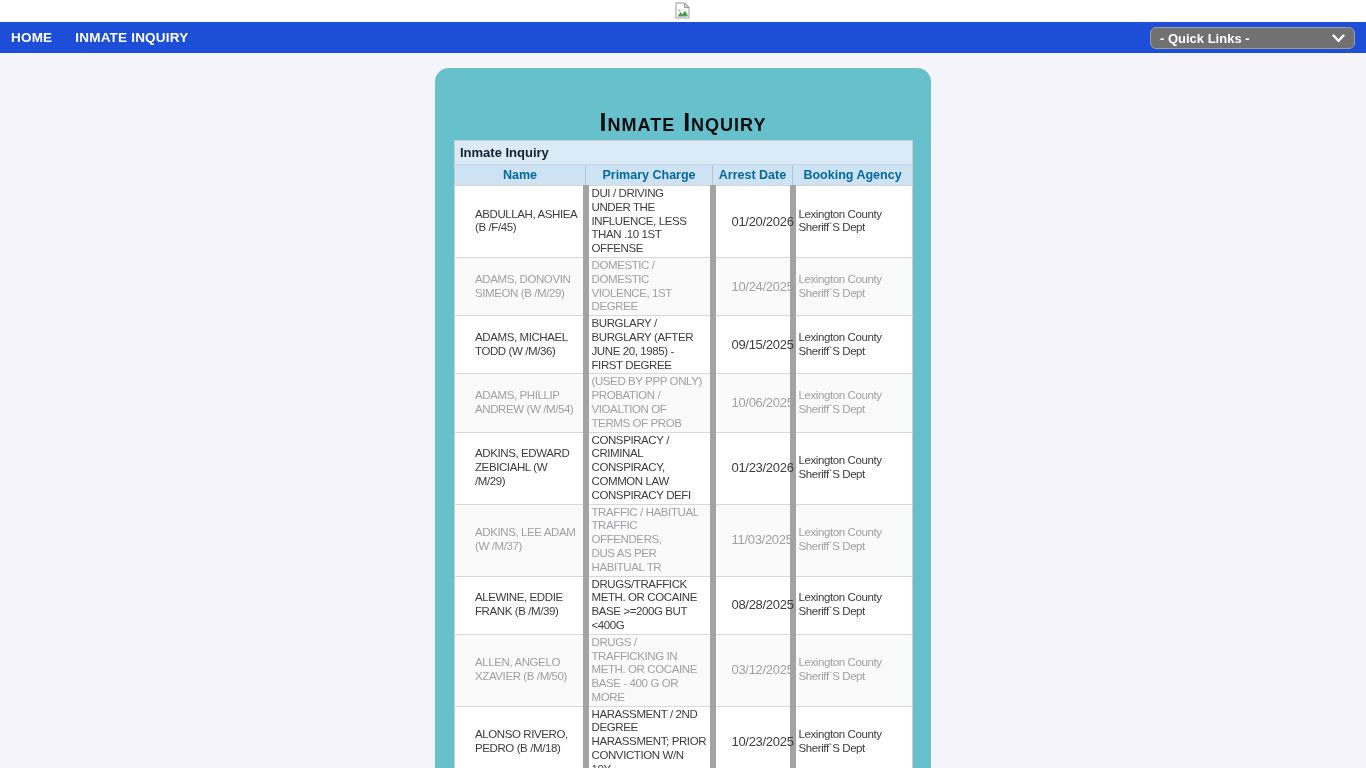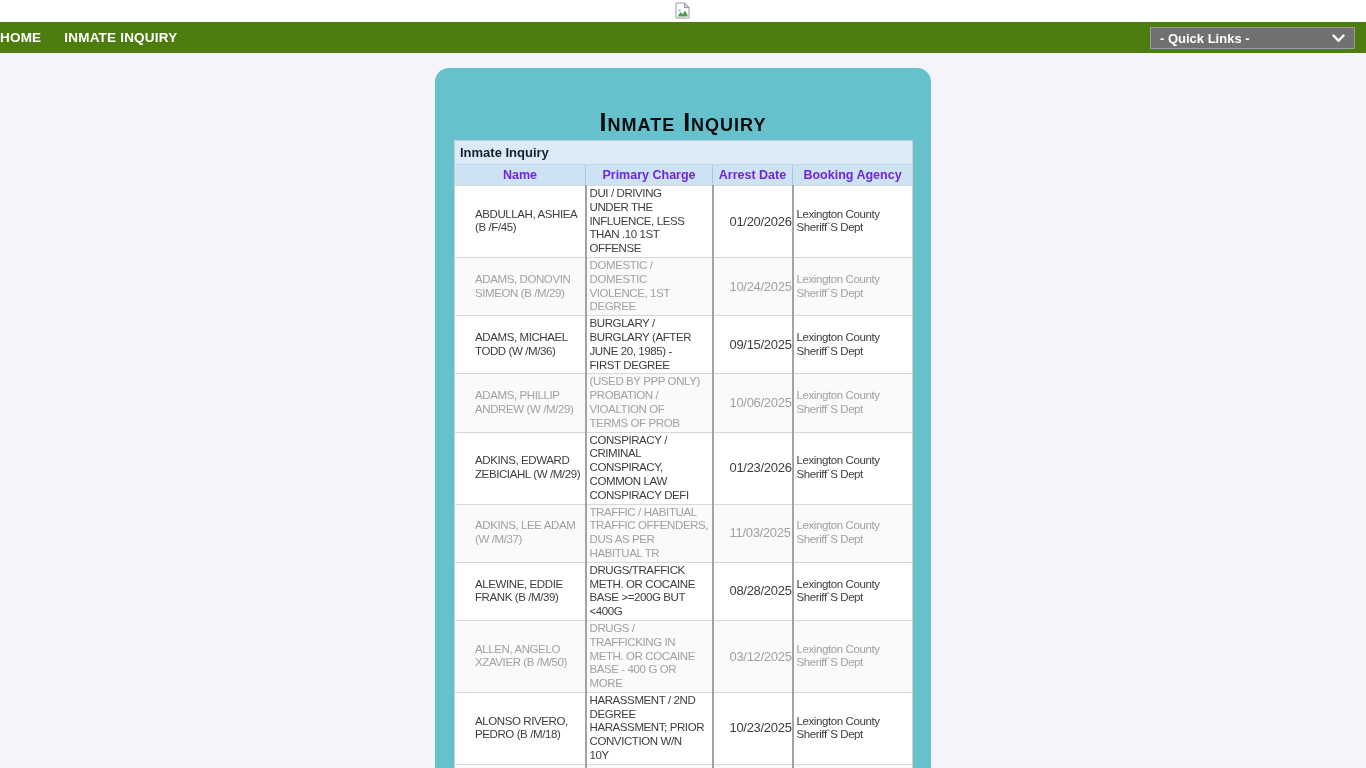--- a/index.html
+++ b/index.html
@@ -6,32 +6,32 @@
     margin:0;padding:0;
     width:1366px;height:768px;
     overflow:hidden;
     background:#f5f4fa;
     font-family:"Liberation Sans", sans-serif;
   }
   .top-strip{height:22px;background:#ffffff;position:relative;}
   .broken-img{position:absolute;left:675px;top:2px;width:15px;height:17px;display:block;}
 
   .navbar{
-    height:31px;background:#4d7c0f;
+    height:31px;background:#1d4ed8;
     display:flex;align-items:center;gap:23px;
-    position:relative;
+    padding-left:11px;position:relative;
   }
   .nav-link{
     color:#ffffff;font-weight:bold;font-size:13.5px;
     text-decoration:none;letter-spacing:0.2px;cursor:pointer;
   }
   .quick-links{
     position:absolute;right:11px;top:5px;
     width:205px;height:22px;box-sizing:border-box;
-    background:#717171;border:1px solid #9b9b9b;border-radius:0;
+    background:#717171;border:1px solid #9b9b9b;border-radius:6px;
     color:#ffffff;font-weight:bold;font-size:13px;
     display:flex;align-items:center;justify-content:space-between;
     padding:0 9px;cursor:pointer;
   }
   .chev{display:flex;align-items:center;}
 
   .panel{
     width:496px;margin:15px auto 0;
     background:#66c1cd;border-radius:14px;
     padding:40px 19px 40px;box-sizing:border-box;
@@ -49,31 +49,31 @@
     border-collapse:collapse;background:#ffffff;
     border:1px solid #c9cdd2;
     table-layout:fixed;
   }
   .cap{
     background:#dbeaf7;color:#17212b;
     font-weight:bold;font-size:13px;text-align:left;
     padding:4px 5px;border-bottom:1px solid #c2d8ea;
   }
   .head-row th{
-    background:#cde2f2;color:#6d28d9;
+    background:#cde2f2;color:#0369a1;
     font-weight:bold;font-size:12.5px;
     padding:3px 2px;text-align:center;
     border-left:1px solid #aac8de;cursor:pointer;
   }
   .head-row th:first-child{border-left:none;}
 
   tbody td{
     font-size:11.5px;letter-spacing:-0.4px;line-height:13.8px;
     padding:1px 3px;vertical-align:middle;
-    border-top:1px solid #d8d8d8;border-left:2px solid #a3a3a3;
+    border-top:1px solid #d8d8d8;border-left:6px solid #a3a3a3;
     white-space:pre-line;word-wrap:break-word;
   }
   tbody td:first-child{border-left:none;padding-left:20px;}
   tbody tr:nth-child(odd){color:#3d3d3f;background:#ffffff;}
   tbody tr:nth-child(even){color:#a1a1a4;background:#fafafb;}
   .c-date{font-size:13px;letter-spacing:-0.3px;white-space:nowrap;padding-left:16px;}
 </style>
 </head>
 <body>
 
@@ -155,21 +155,21 @@
 BURGLARY (AFTER
 JUNE 20, 1985) -
 FIRST DEGREE</td>
     <td class="c-date">09/15/2025</td>
     <td class="c-agency">Lexington County
 Sheriff`S Dept</td>
   </tr>
 
   <tr>
     <td class="c-name">ADAMS, PHILLIP
-ANDREW (W /M/29)</td>
+ANDREW (W /M/54)</td>
     <td class="c-charge">(USED BY PPP ONLY)
 PROBATION /
 VIOALTION OF
 TERMS OF PROB</td>
     <td class="c-date">10/06/2025</td>
     <td class="c-agency">Lexington County
 Sheriff`S Dept</td>
   </tr>
 
   <tr>

